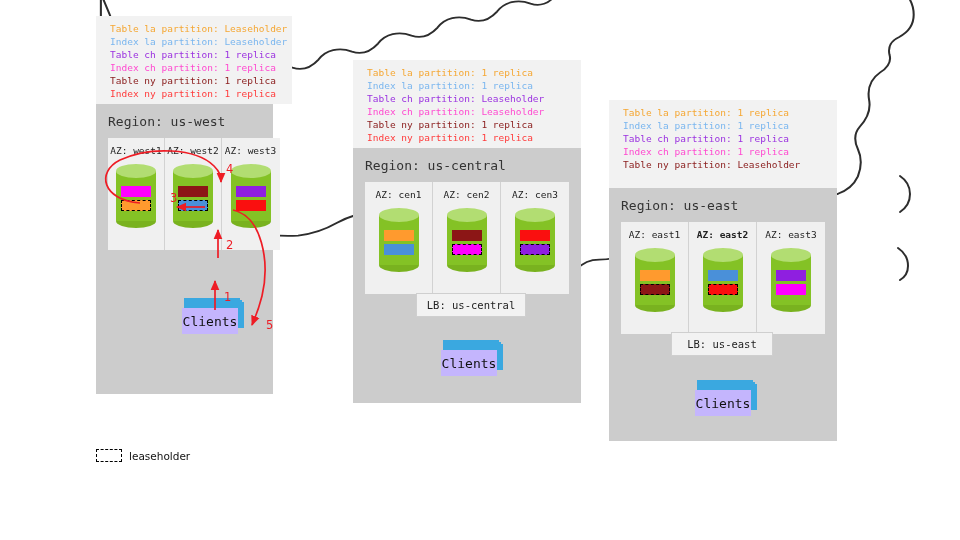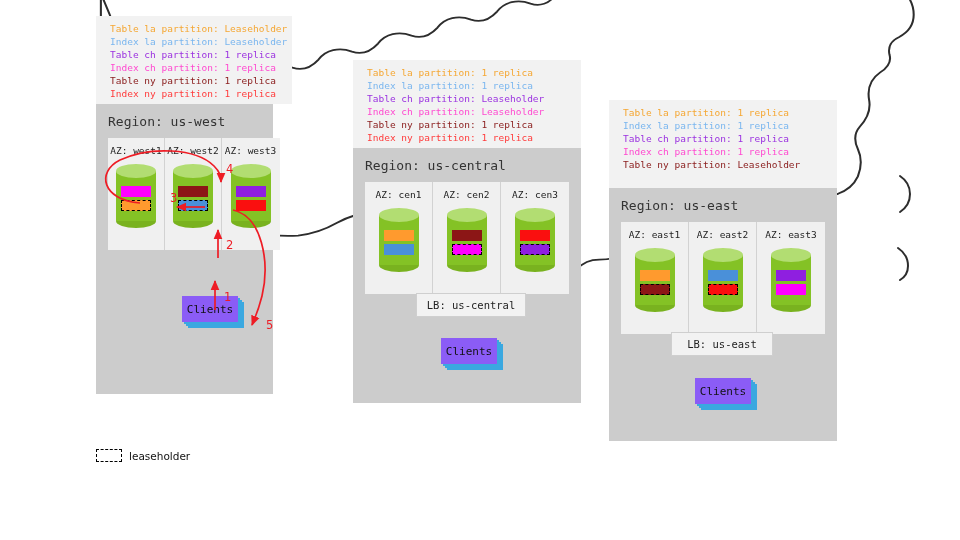--- a/index.html
+++ b/index.html
@@ -43,23 +43,23 @@
              display:flex;flex-direction:column;align-items:center;gap:3px;}
   .bar{height:11px;box-sizing:border-box;}
   .bar.lease{border:1.6px dashed #000;}
 
   
   .lb{position:absolute;background:#f2f2f2;border:1px solid #cfcfcf;
       font-size:10.5px;color:#222;display:flex;align-items:center;
       justify-content:center;box-sizing:border-box;letter-spacing:0px;}
   .clients{position:absolute;}
   .clients .sh{position:absolute;background:#3aa8e0;}
-  .clients .face{position:absolute;left:0;top:0;background:#8b5cf6;
+  .clients .face{position:absolute;left:0;top:12px;background:#c4b5fd;
        display:flex;align-items:center;justify-content:center;
-       font-size:11px;color:#111;letter-spacing:0px;}
+       font-size:13px;color:#111;letter-spacing:0px;}
 
   
   .sqlbox{position:absolute;background:#f0f0f0;font-size:9.5px;color:#111;
           line-height:13px;padding:6px 9px;white-space:pre;z-index:3;letter-spacing:0px;}
 
   
   .legend{position:absolute;z-index:3;display:flex;align-items:center;gap:7px;}
   .legend .sw{width:24px;height:11px;border:1.6px dashed #000;background:#fff;}
   .legend .lt{font-family:"DejaVu Sans","Liberation Sans",sans-serif;
               font-size:10.5px;color:#111;}
@@ -249,21 +249,21 @@
             <div class="cyl" style="width: 40px; height: 64px;">
               <div class="bot"></div>
               <div class="body"></div>
               <div class="top"></div>
               <div class="bars">
                 <div class="bar" style="background: rgb(255, 154, 46); width: 30px;"></div>
                 <div class="bar lease" style="background: rgb(140, 22, 22); width: 30px;"></div>
               </div>
             </div>
           </div>
-          <div class="az" style="width: 68px;">
+          <div class="az" style="width: 68px; font-weight: bold;">
             <div class="azlabel">AZ: east2</div>
             <div class="cyl" style="width: 40px; height: 64px;">
               <div class="bot"></div>
               <div class="body"></div>
               <div class="top"></div>
               <div class="bars">
                 <div class="bar" style="background: rgb(74, 144, 217); width: 30px;"></div>
                 <div class="bar lease" style="background: rgb(250, 15, 15); width: 30px;"></div>
               </div>
             </div>

